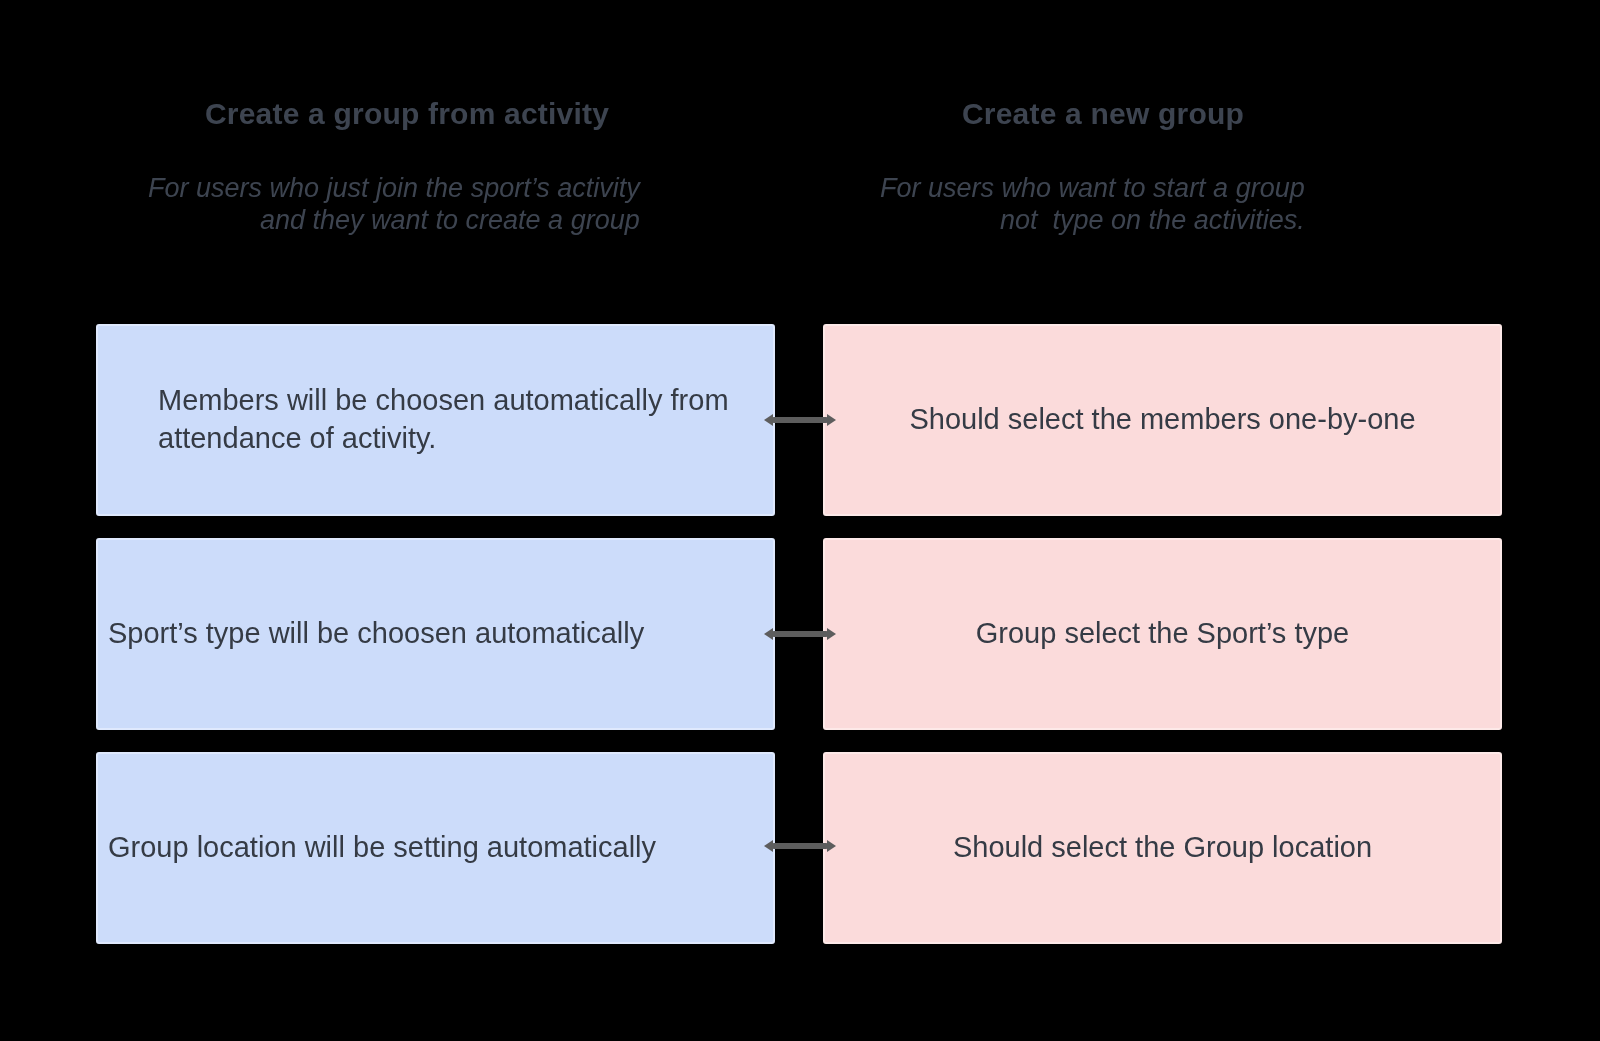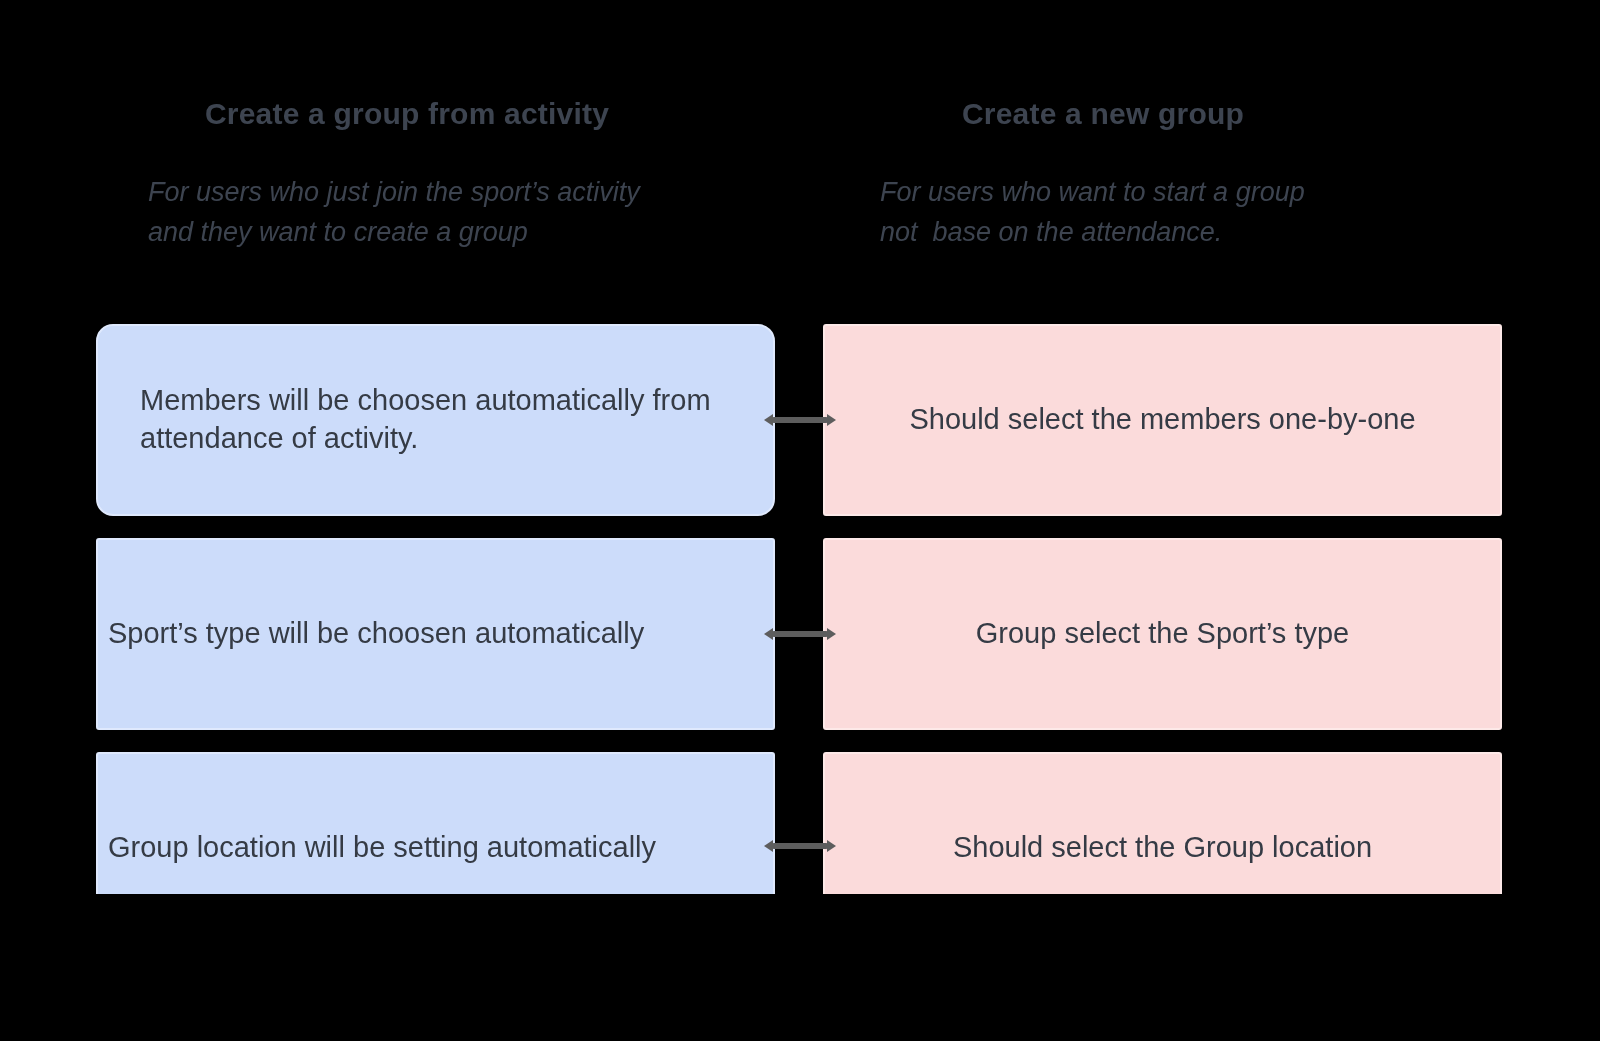--- a/index.html
+++ b/index.html
@@ -1,37 +1,38 @@
 <!DOCTYPE html>
 <html><head>
 <meta charset="utf-8">
 <style>
   html,body{margin:0;padding:0;background:#000;}
   .canvas{
     position:relative;
-    width:1600px;height:894px;
+    width:1600px;height:1041px;
     background:var(--bg,#000);
     font-family:"Liberation Sans","DejaVu Sans",sans-serif;
     overflow:hidden;
   }
   .col-title{
     position:absolute;
     font-size:30px;font-weight:700;
     color:var(--heading,#3d4450);
     letter-spacing:.2px;
     white-space:nowrap;
   }
   .title-left{left:205px;top:97px;}
   .title-right{left:962px;top:97px;}
   .col-sub{
     position:absolute;
     font-size:27px;font-style:italic;
     color:var(--heading,#3d4450);
-    line-height:40px;
+    line-height:32px;
     white-space:pre-wrap;
+    text-align:right;
   }
   .sub-left{left:148px;top:172px;}
   .sub-right{left:880px;top:172px;}
 
   .card{
     position:absolute;
     width:679px;height:192px;
     box-sizing:border-box;
     border:2px solid;
     border-radius:3px;
@@ -48,21 +49,21 @@
     left:823px;
     background:var(--pink-fill,#fbdbdb);
     border-color:var(--pink-border,#fde9e8);
     justify-content:center;
     text-align:center;
     padding:16px 20px;
   }
   .r0{top:324px;}
   .r1{top:538px;}
   .r2{top:752px;}
-  .col0-card.r0{padding-left:42px;border-radius:17px;}
+  .col0-card.r0{padding-left:60px;}
   .col0-card.r0 .card-text{max-width:590px;}
   .card-text{
     font-size:29px;
     line-height:1.3;
     color:var(--cardtext,#353b45);
   }
 
   .connector{
     position:absolute;
     left:771px;width:58px;height:6px;
@@ -87,21 +88,21 @@
 <div class="canvas" style="--bg: #000000; --heading: #3d4450; --cardtext: #353b45; --connector: #5d5d5d; --blue-fill: #ccdcfa; --blue-border: #dfe9fd; --pink-fill: #fbdbdb; --pink-border: #fde9e8;">
 
   <div class="col-title title-left">Create a group from activity</div>
 
   <div class="col-title title-right">Create a new group</div>
 
   <div class="col-sub sub-left">For users who just join the sport’s activity
 and they want to create a group</div>
 
   <div class="col-sub sub-right">For users who want to start a group
-not  base on the attendance.</div>
+not  type on the activities.</div>
 
   <div class="card col0-card r0">
     <span class="card-text">Members will be choosen automatically from attendance of activity.</span>
   </div>
   <div class="card col1-card r0">
     <span class="card-text">Should select the members one-by-one</span>
   </div>
 
   <div class="card col0-card r1">
     <span class="card-text">Sport’s type will be choosen automatically</span>

